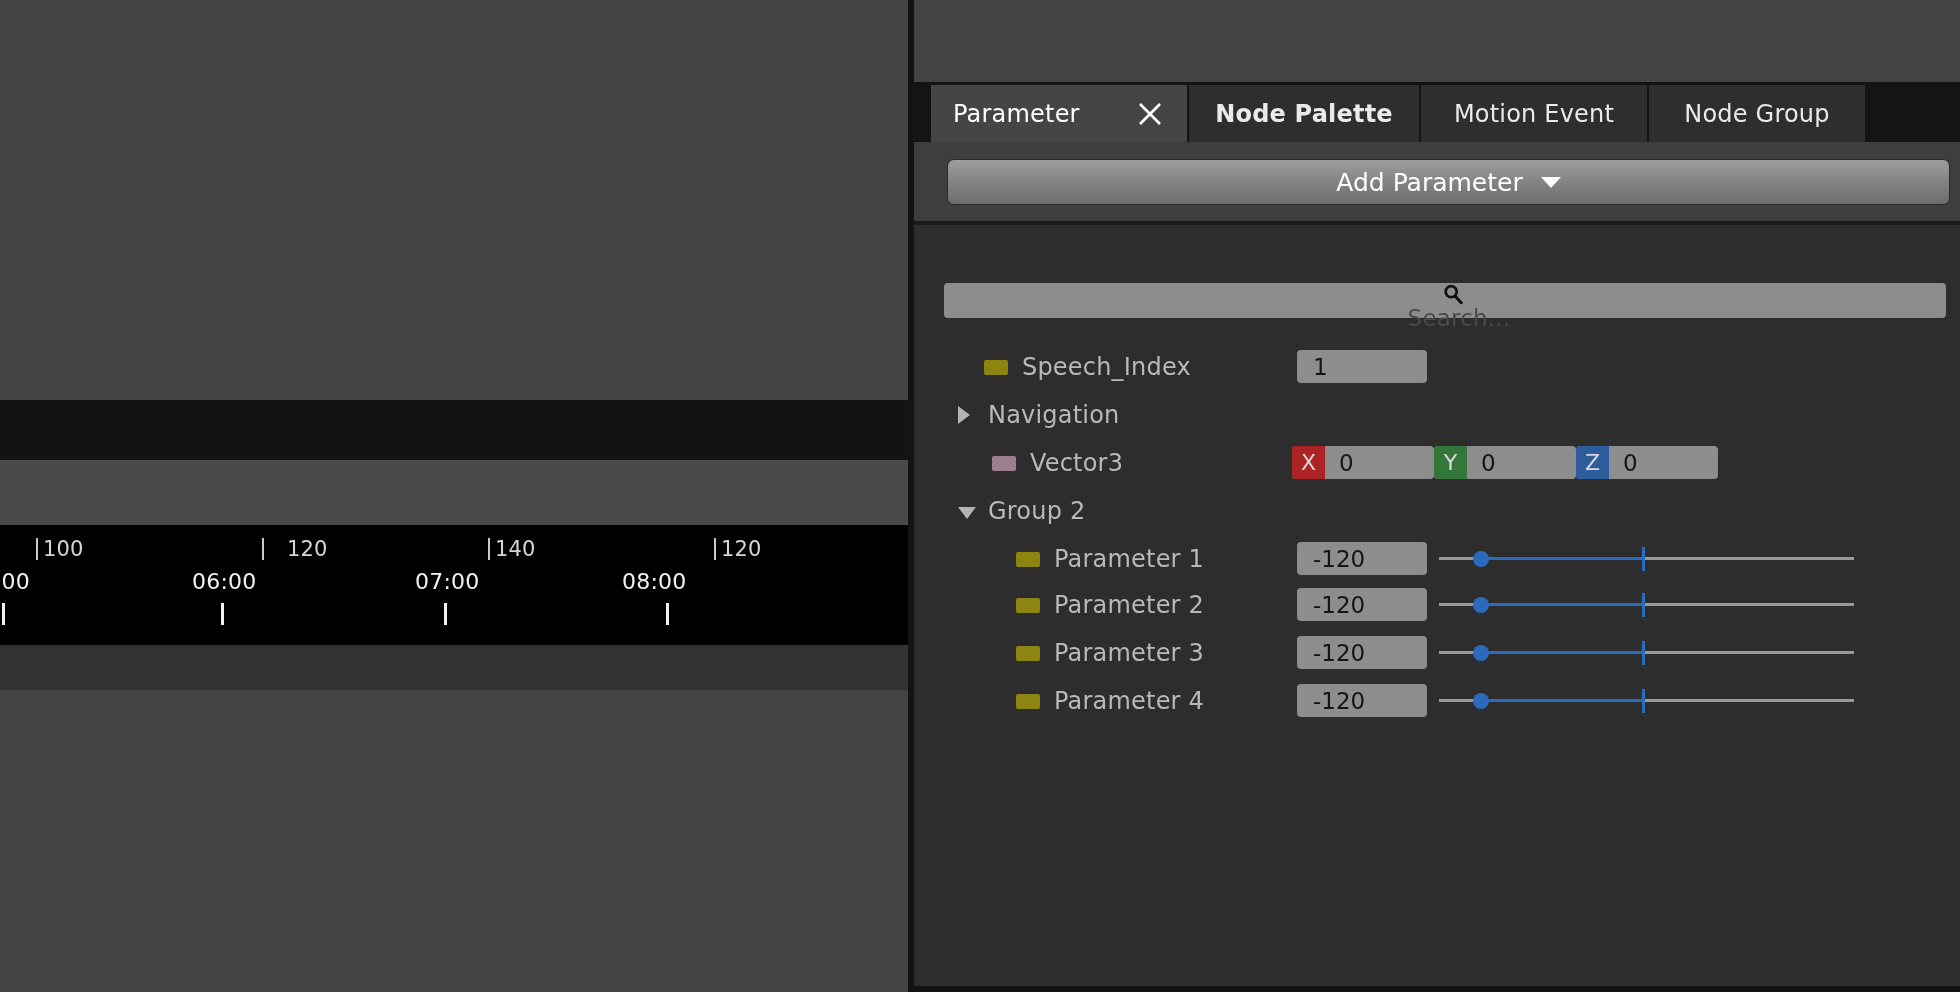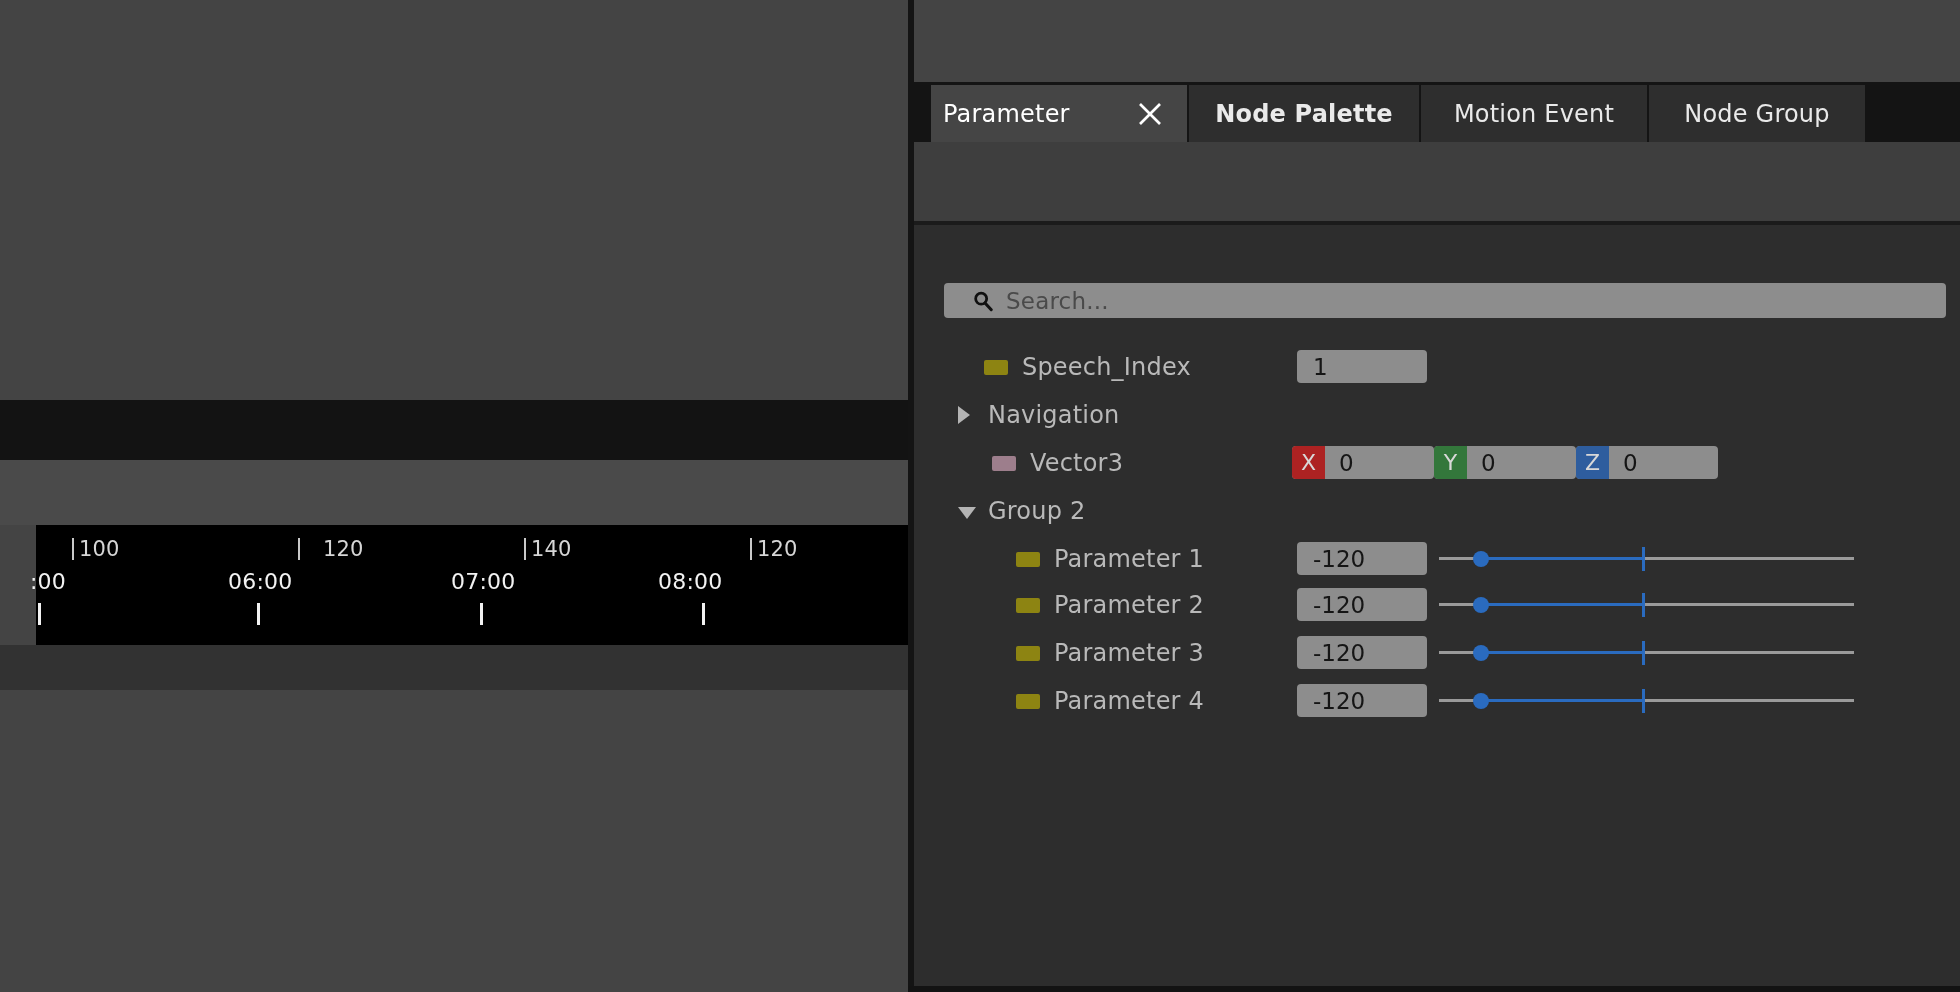--- a/index.html
+++ b/index.html
@@ -123,21 +123,21 @@
     justify-content: center;
     box-sizing: border-box;
     color: #eaeaea;
     font-size: 24px;
     letter-spacing: .2px;
   }
   .tab.active {
     background: #454545;
     color: #ffffff;
     justify-content: flex-start;
-    padding-left: 12px;
+    padding-left: 22px;
   }
   .tab-close {
     position: absolute;
     right: 24px;
     width: 26px; height: 26px;
     display: flex; align-items: center; justify-content: center;
   }
   .tab-close svg { display: block; }
 
   .panel-body {
@@ -191,20 +191,21 @@
     position: absolute;
     left: 30px; top: 58px;
     width: 1002px;
     height: 35px;
     background: #8d8d8d;
     border-radius: 4px;
     display: flex;
     align-items: center;
     padding-left: 28px;
     box-sizing: border-box;
+    flex-direction: column;
   }
   .search-icon { width: 22px; height: 22px; margin-right: 12px; flex: 0 0 auto; }
   .search-placeholder {
     font-size: 23px;
     color: #4a4a4a;
     letter-spacing: .2px;
   }
 
   
   .row {
@@ -322,21 +323,21 @@
   }
 </style>
 </head>
 <body>
 
 <div id="root">
 
   <div class="left-pane">
     <div class="tl-band-dark" style="top:400px;height:60px;"></div>
     <div class="tl-band-mid" style="top:460px;height:65px;"></div>
-    <div class="tl-ruler" style="top:525px;height:120px;margin-left:36px;">
+    <div class="tl-ruler" style="top:525px;height:120px;">
       <div id="ruler-ticks">
           <div class="tick-frame" style="left: 36px;"></div>
           <div class="tick-frame-label" style="left: 43px;">100</div>
           <div class="tick-frame" style="left: 262px;"></div>
           <div class="tick-frame-label" style="left: 287px;">120</div>
           <div class="tick-frame" style="left: 488px;"></div>
           <div class="tick-frame-label" style="left: 495px;">140</div>
           <div class="tick-frame" style="left: 714px;"></div>
           <div class="tick-frame-label" style="left: 721px;">120</div>
           <div class="tick-time-label" style="left: -6px;">:00</div>
@@ -376,20 +377,24 @@
             <span>Motion Event</span>
           </div>
           <div class="tab" style="left: 735px; width: 216px;">
             <span>Node Group</span>
           </div>
         </div>
     </div>
 
     <div class="panel-body">
 
+      <div class="add-param-btn">
+        <span>Add Parameter</span>
+        <span class="add-param-caret"></span>
+      </div>
 
       <div class="body-sep"></div>
 
       <div class="list-area">
 
         <div class="search-row">
           <svg class="search-icon" viewBox="0 0 24 24">
             <circle cx="10" cy="9.5" r="6" fill="none" stroke="#101010" stroke-width="3"></circle>
             <line x1="14.2" y1="14.2" x2="21" y2="21.5" stroke="#101010" stroke-width="3.4" stroke-linecap="round"></line>
           </svg>

